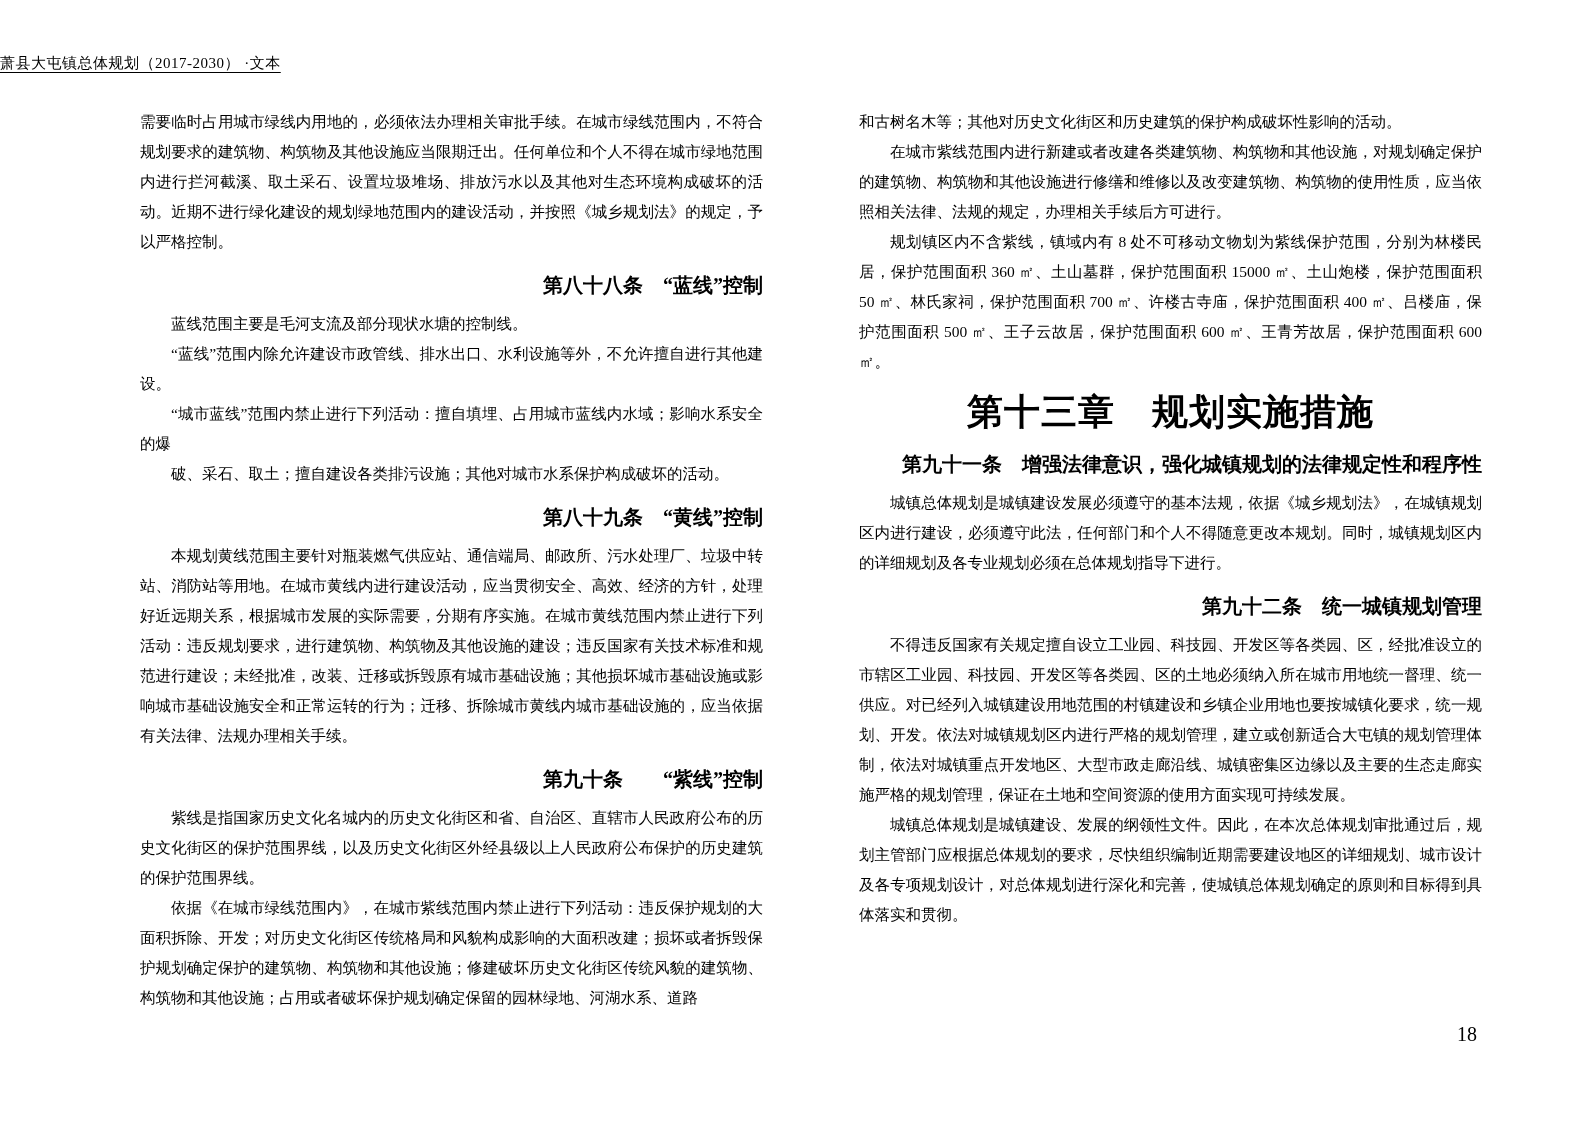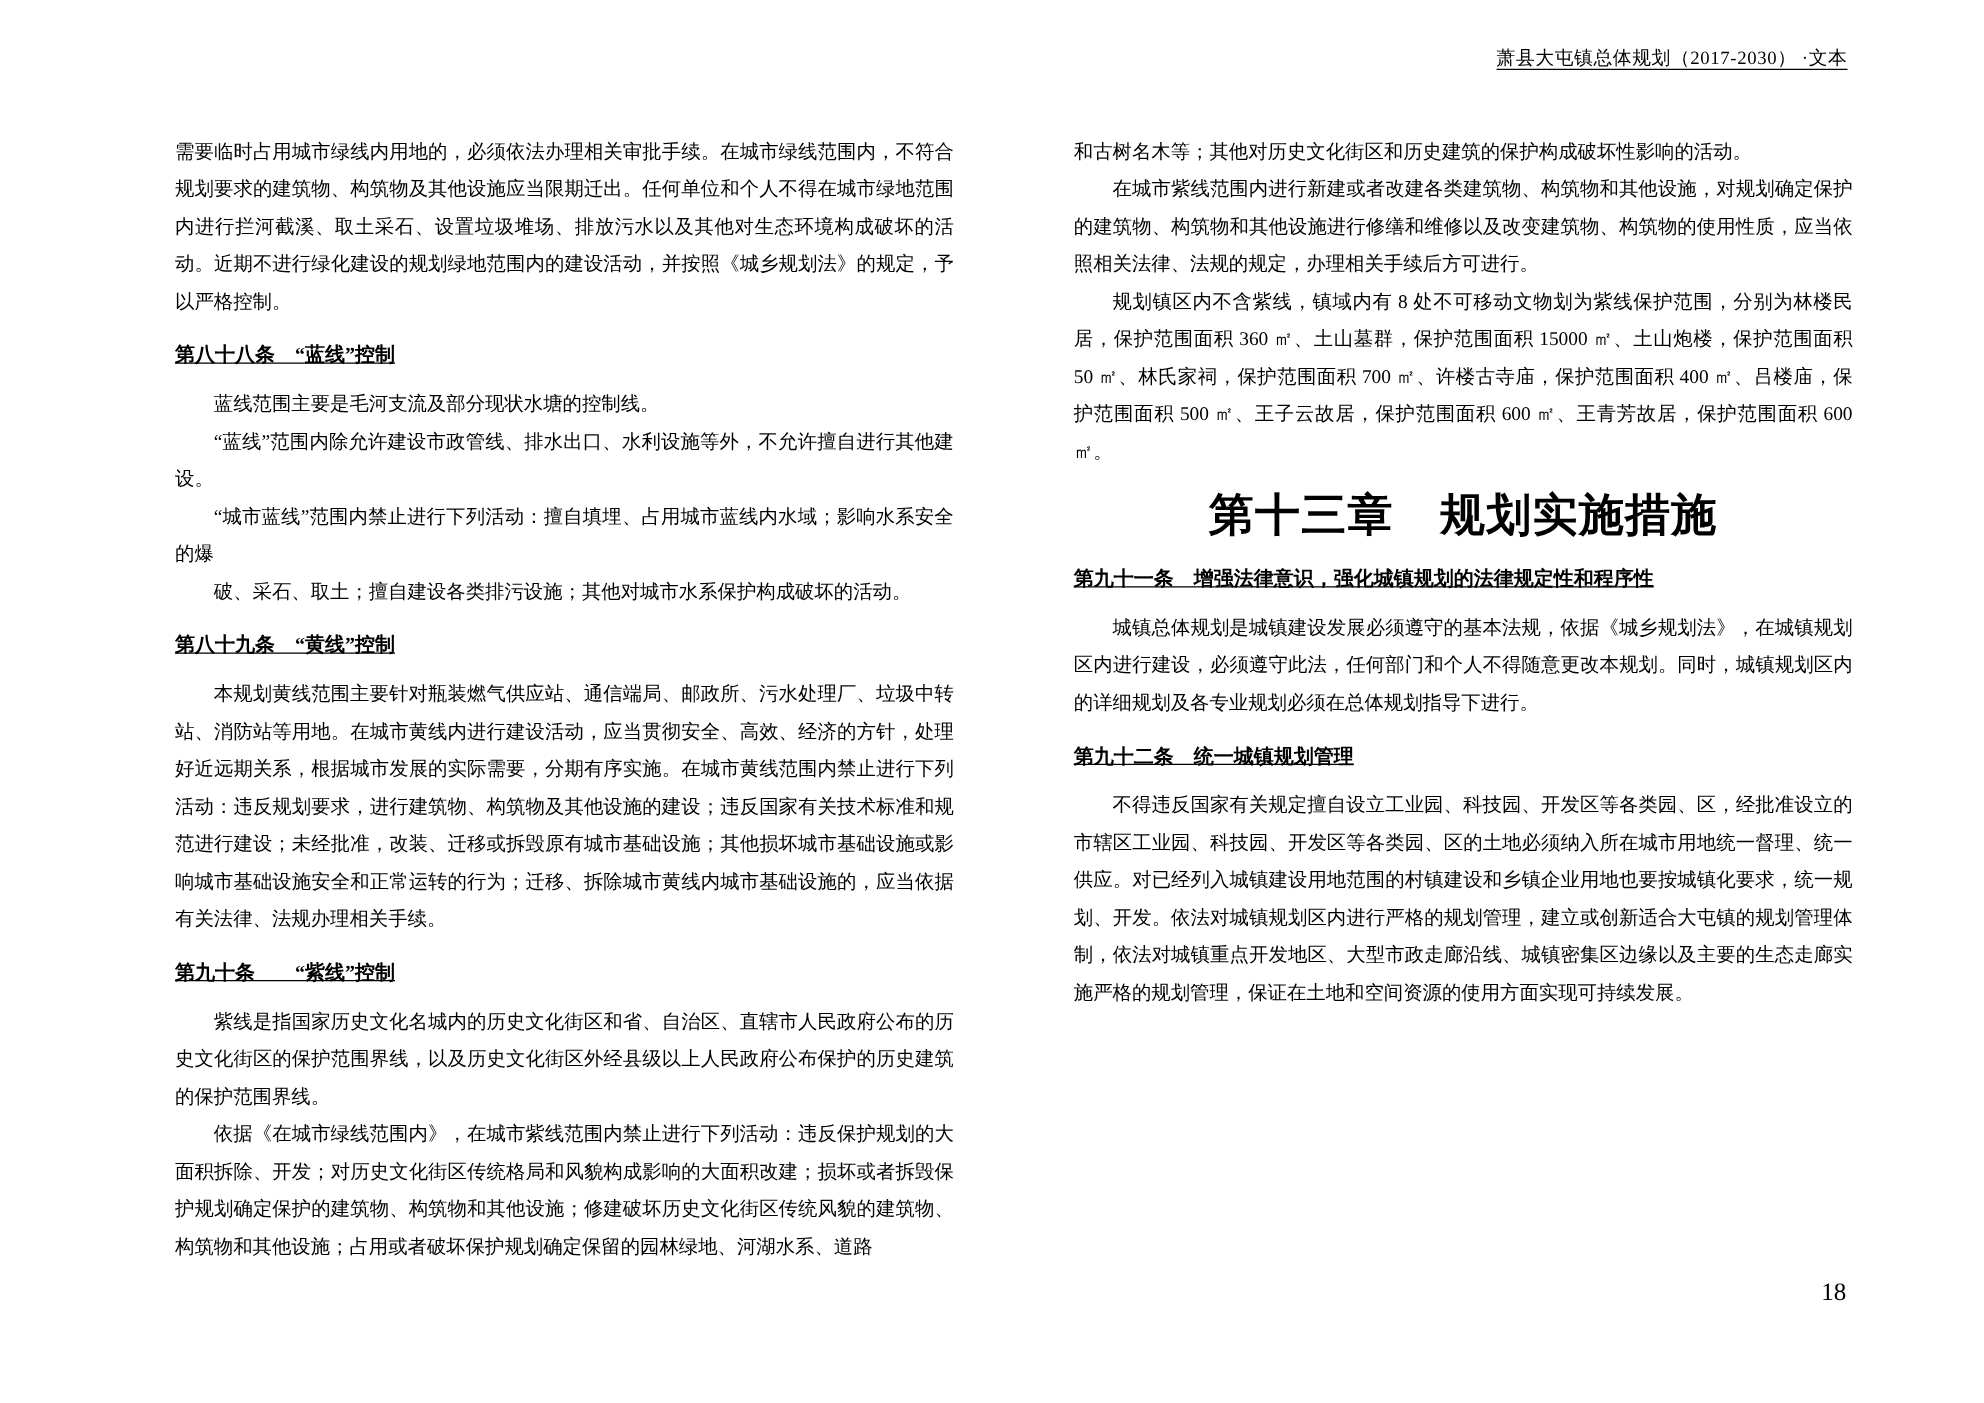--- a/index.html
+++ b/index.html
@@ -11,24 +11,24 @@
     position: relative;
     width: 1587px;
     height: 1122px;
     background: #ffffff;
     color: #000000;
     font-family: "Liberation Serif", "DejaVu Serif", serif;
     overflow: hidden;
   }
   .page-header {
     position: absolute;
-    top: 37px;
+    top: 53px;
     left: 0;
     width: 1478px;
-    text-align: right;
+    text-align: left;
     font-size: 15px;
     line-height: 20px;
   }
   .page-header .header-title {
     text-decoration: underline;
     text-underline-offset: 4px;
     letter-spacing: 0.5px;
   }
   .cols {
     position: absolute;
@@ -44,26 +44,25 @@
     line-height: 30px;
     text-align: justify;
   }
   .col p {
     margin: 0;
   }
   .col p.indent {
     text-indent: 2em;
   }
   .sec-h {
-    font-size: 16px;
+    font-size: 20px;
     font-weight: bold;
     margin: 13px 0 9px 0;
     line-height: 30px;
-    text-align: left;
-    text-decoration: underline;
+    text-align: right;
   }
   .chap-h {
     font-size: 36px;
     font-weight: bold;
     text-align: center;
     margin: 14px 0 16px 0;
     line-height: 42px;
     letter-spacing: 1px;
   }
   .page-number {
@@ -101,19 +100,20 @@
 
     <div class="col">
       <p>和古树名木等；其他对历史文化街区和历史建筑的保护构成破坏性影响的活动。</p>
       <p class="indent">在城市紫线范围内进行新建或者改建各类建筑物、构筑物和其他设施，对规划确定保护的建筑物、构筑物和其他设施进行修缮和维修以及改变建筑物、构筑物的使用性质，应当依照相关法律、法规的规定，办理相关手续后方可进行。</p>
       <p class="indent">规划镇区内不含紫线，镇域内有 8 处不可移动文物划为紫线保护范围，分别为林楼民居，保护范围面积 360 ㎡、土山墓群，保护范围面积 15000 ㎡、土山炮楼，保护范围面积 50 ㎡、林氏家祠，保护范围面积 700 ㎡、许楼古寺庙，保护范围面积 400 ㎡、吕楼庙，保护范围面积 500 ㎡、王子云故居，保护范围面积 600 ㎡、王青芳故居，保护范围面积 600 ㎡。</p>
       <h2 class="chap-h">第十三章　规划实施措施</h2>
       <h3 class="sec-h">第九十一条　增强法律意识，强化城镇规划的法律规定性和程序性</h3>
       <p class="indent">城镇总体规划是城镇建设发展必须遵守的基本法规，依据《城乡规划法》，在城镇规划区内进行建设，必须遵守此法，任何部门和个人不得随意更改本规划。同时，城镇规划区内的详细规划及各专业规划必须在总体规划指导下进行。</p>
       <h3 class="sec-h">第九十二条　统一城镇规划管理</h3>
       <p class="indent">不得违反国家有关规定擅自设立工业园、科技园、开发区等各类园、区，经批准设立的市辖区工业园、科技园、开发区等各类园、区的土地必须纳入所在城市用地统一督理、统一供应。对已经列入城镇建设用地范围的村镇建设和乡镇企业用地也要按城镇化要求，统一规划、开发。依法对城镇规划区内进行严格的规划管理，建立或创新适合大屯镇的规划管理体制，依法对城镇重点开发地区、大型市政走廊沿线、城镇密集区边缘以及主要的生态走廊实施严格的规划管理，保证在土地和空间资源的使用方面实现可持续发展。</p>
+      <p class="indent">城镇总体规划是城镇建设、发展的纲领性文件。因此，在本次总体规划审批通过后，规划主管部门应根据总体规划的要求，尽快组织编制近期需要建设地区的详细规划、城市设计及各专项规划设计，对总体规划进行深化和完善，使城镇总体规划确定的原则和目标得到具体落实和贯彻。</p>
     </div>
 
   </div>
 
   <div class="page-number">18</div>
 
 </div>
 
 </body></html>

